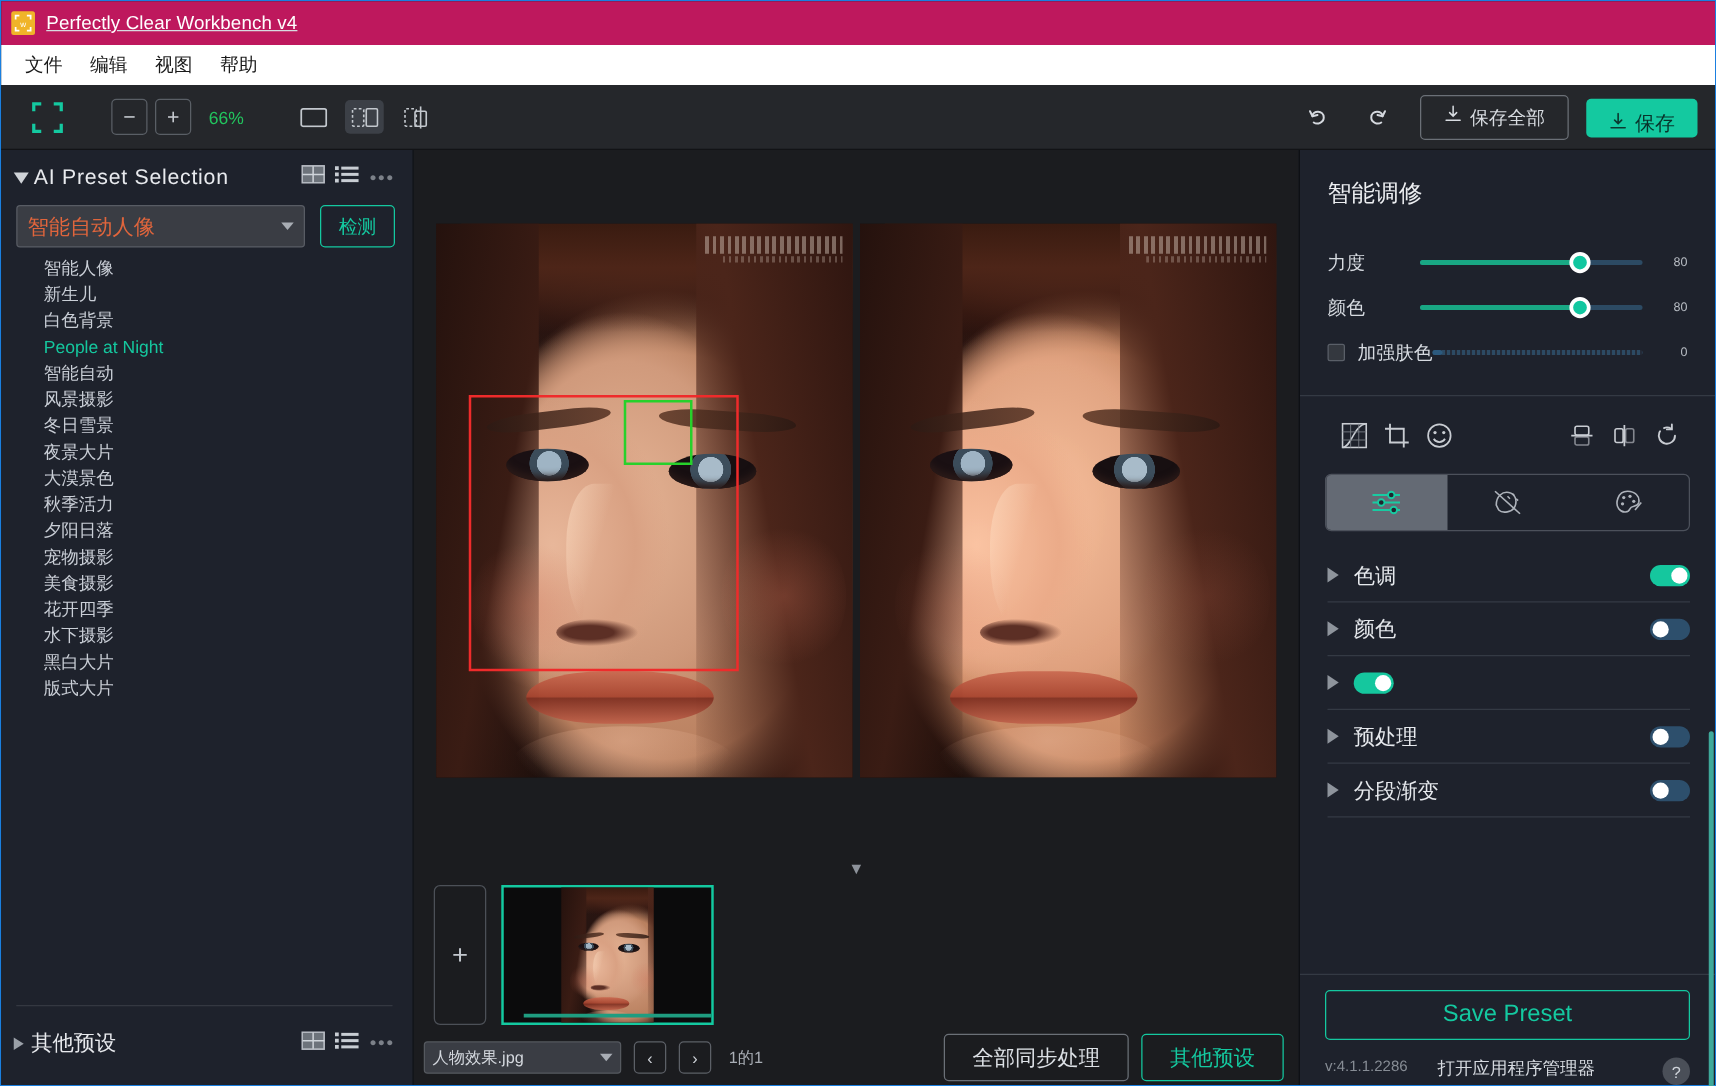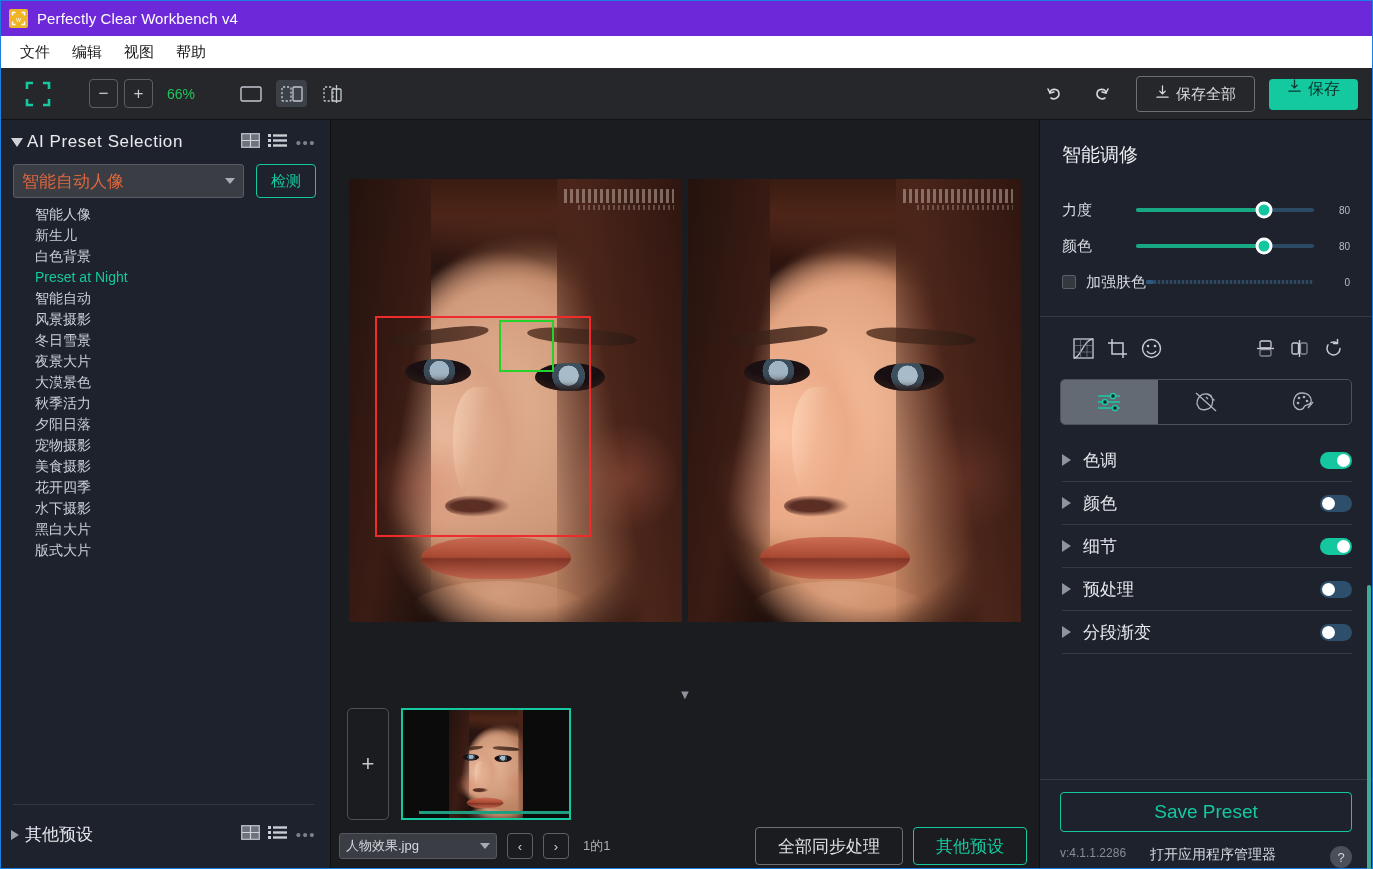--- a/index.html
+++ b/index.html
@@ -6,21 +6,21 @@
   html,body { width:1373px; height:869px; overflow:hidden; background:#111; }
   body {
     font-family: "Liberation Sans", "DejaVu Sans", sans-serif;
     color:#d7dae0;
     -webkit-font-smoothing: antialiased;
   }
   .app { position:relative; width:1373px; height:869px; display:flex; flex-direction:column;
          border:1px solid #1a7fe0; }
 
   
-  .titlebar { height:35px; background:#6d28d9; display:flex; align-items:center; padding-left:8px; flex:0 0 35px; }
+  .titlebar { height:35px; background:#be185d; display:flex; align-items:center; padding-left:8px; flex:0 0 35px;text-decoration:underline; }
   .app-icon { width:19px; height:19px; background:#f0b429; border-radius:2px; position:relative;
               display:flex; align-items:center; justify-content:center; margin-right:9px; flex:0 0 19px;}
   .app-icon svg { display:block; }
   .title-text { color:#fff; font-size:15px; letter-spacing:.1px; }
 
   
   .menubar { height:32px; background:#ffffff; display:flex; align-items:center; padding-left:10px; flex:0 0 32px; gap:4px;}
   .menu-item { font-size:15px; color:#1a1a1a; padding:4px 9px; cursor:default;
                font-family:"Liberation Serif","DejaVu Serif",serif; }
 
@@ -43,21 +43,21 @@
                  border-radius:5px; overflow:hidden; height:30px; }
   .mode-btn { padding:0 13px; display:flex; align-items:center; font-size:14px; color:#b9bec6; cursor:pointer;
               background:transparent; }
   .mode-btn.active { background:#3b3f46; color:#19d3a2; }
 
   .tb-right { position:absolute; right:14px; top:0; height:52px; display:flex; align-items:center; gap:0; }
   .undo-ic { width:34px; height:34px; display:flex; align-items:center; justify-content:center; cursor:pointer;}
   .btn-outline { height:36px; border:1px solid #6b7077; border-radius:4px; display:flex; align-items:center;
                  justify-content:center; gap:6px; padding:0 18px; color:#d8dce1; font-size:15px; cursor:pointer;
                  margin-left:18px; font-family:"Liberation Serif","DejaVu Serif",serif;}
-  .btn-primary { height:31px; background:#14c9a0; border-radius:4px; display:flex; align-items:flex-start;
+  .btn-primary { height:31px; background:#14c9a0; border-radius:4px; display:flex; align-items:flex-end;
                  justify-content:center; gap:6px; padding:0 18px; color:#08322a; font-size:16px; cursor:pointer;
                  margin-left:14px; font-family:"Liberation Serif","DejaVu Serif",serif;}
 
   
   .body { flex:1; display:flex; min-height:0; }
 
   
   .left { width:330px; flex:0 0 330px; background:#1e222c; border-right:1px solid #0e1014;
           display:flex; flex-direction:column; position:relative; }
   .lp-header { display:flex; align-items:center; padding:12px 14px 10px 10px; }
@@ -334,21 +334,21 @@
           <span class="cap">智能自动人像</span>
           <span class="caret"></span>
         </div>
         <div class="detect-btn">检测</div>
       </div>
 
       <div class="preset-list">
         <div class="preset-item">智能人像</div>
         <div class="preset-item">新生儿</div>
         <div class="preset-item">白色背景</div>
-        <div class="preset-item hl">Preset at Night</div>
+        <div class="preset-item hl">People at Night</div>
         <div class="preset-item">智能自动</div>
         <div class="preset-item">风景摄影</div>
         <div class="preset-item">冬日雪景</div>
         <div class="preset-item">夜景大片</div>
         <div class="preset-item">大漠景色</div>
         <div class="preset-item">秋季活力</div>
         <div class="preset-item">夕阳日落</div>
         <div class="preset-item">宠物摄影</div>
         <div class="preset-item">美食摄影</div>
         <div class="preset-item">花开四季</div>
@@ -592,21 +592,20 @@
         <div class="acc-row">
           <div class="acc-tri"></div>
           <div class="acc-label">颜色</div>
           <div class="toggle">
               <div class="kn"></div>
             </div>
         </div>
         <div class="acc-sep"></div>
         <div class="acc-row">
           <div class="acc-tri"></div>
-          <div class="acc-label">细节</div>
           <div class="toggle on">
               <div class="kn"></div>
             </div>
         </div>
         <div class="acc-sep"></div>
         <div class="acc-row">
           <div class="acc-tri"></div>
           <div class="acc-label">预处理</div>
           <div class="toggle">
               <div class="kn"></div>

